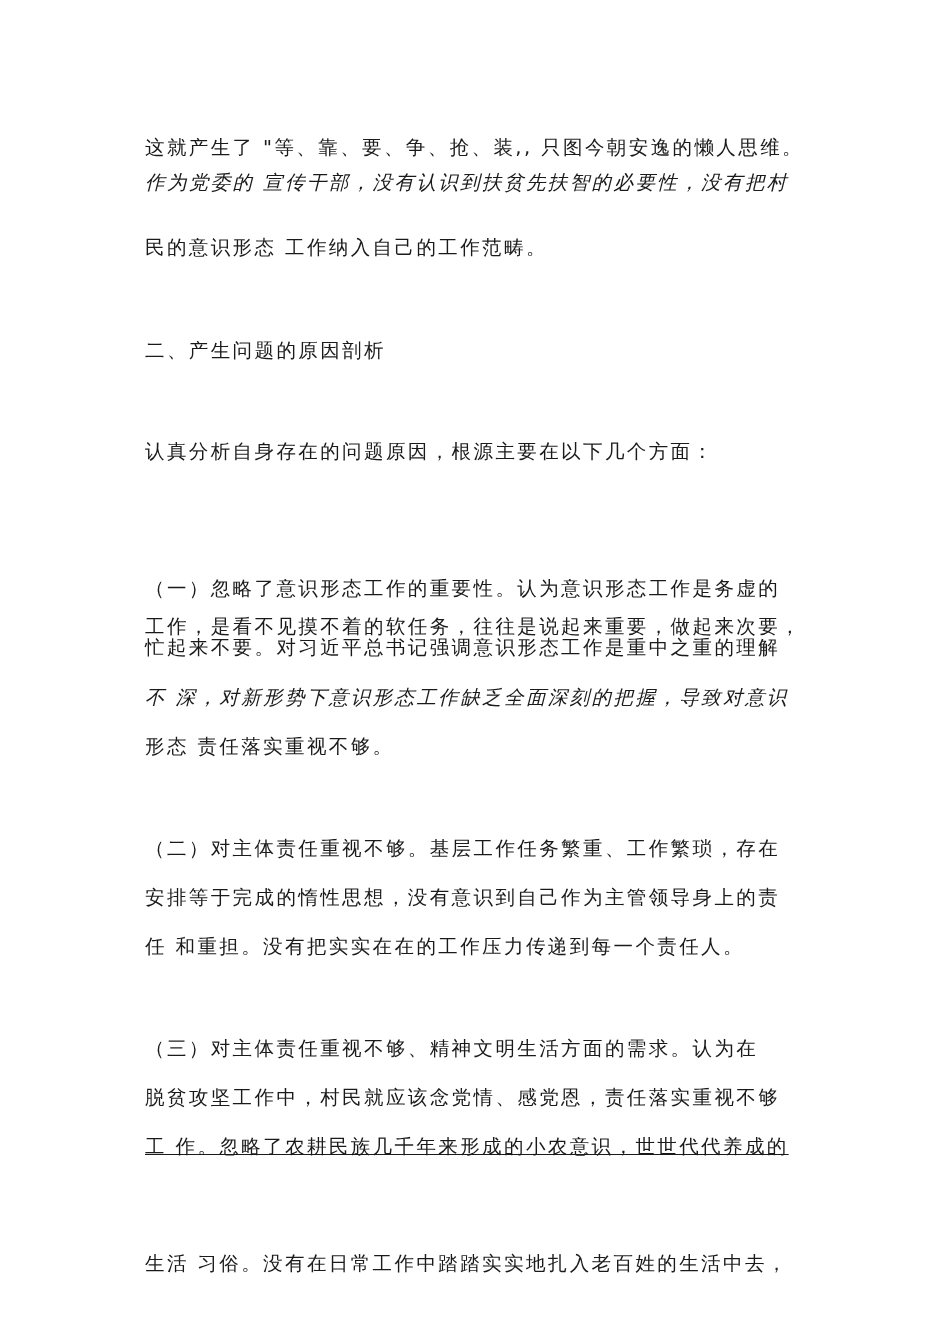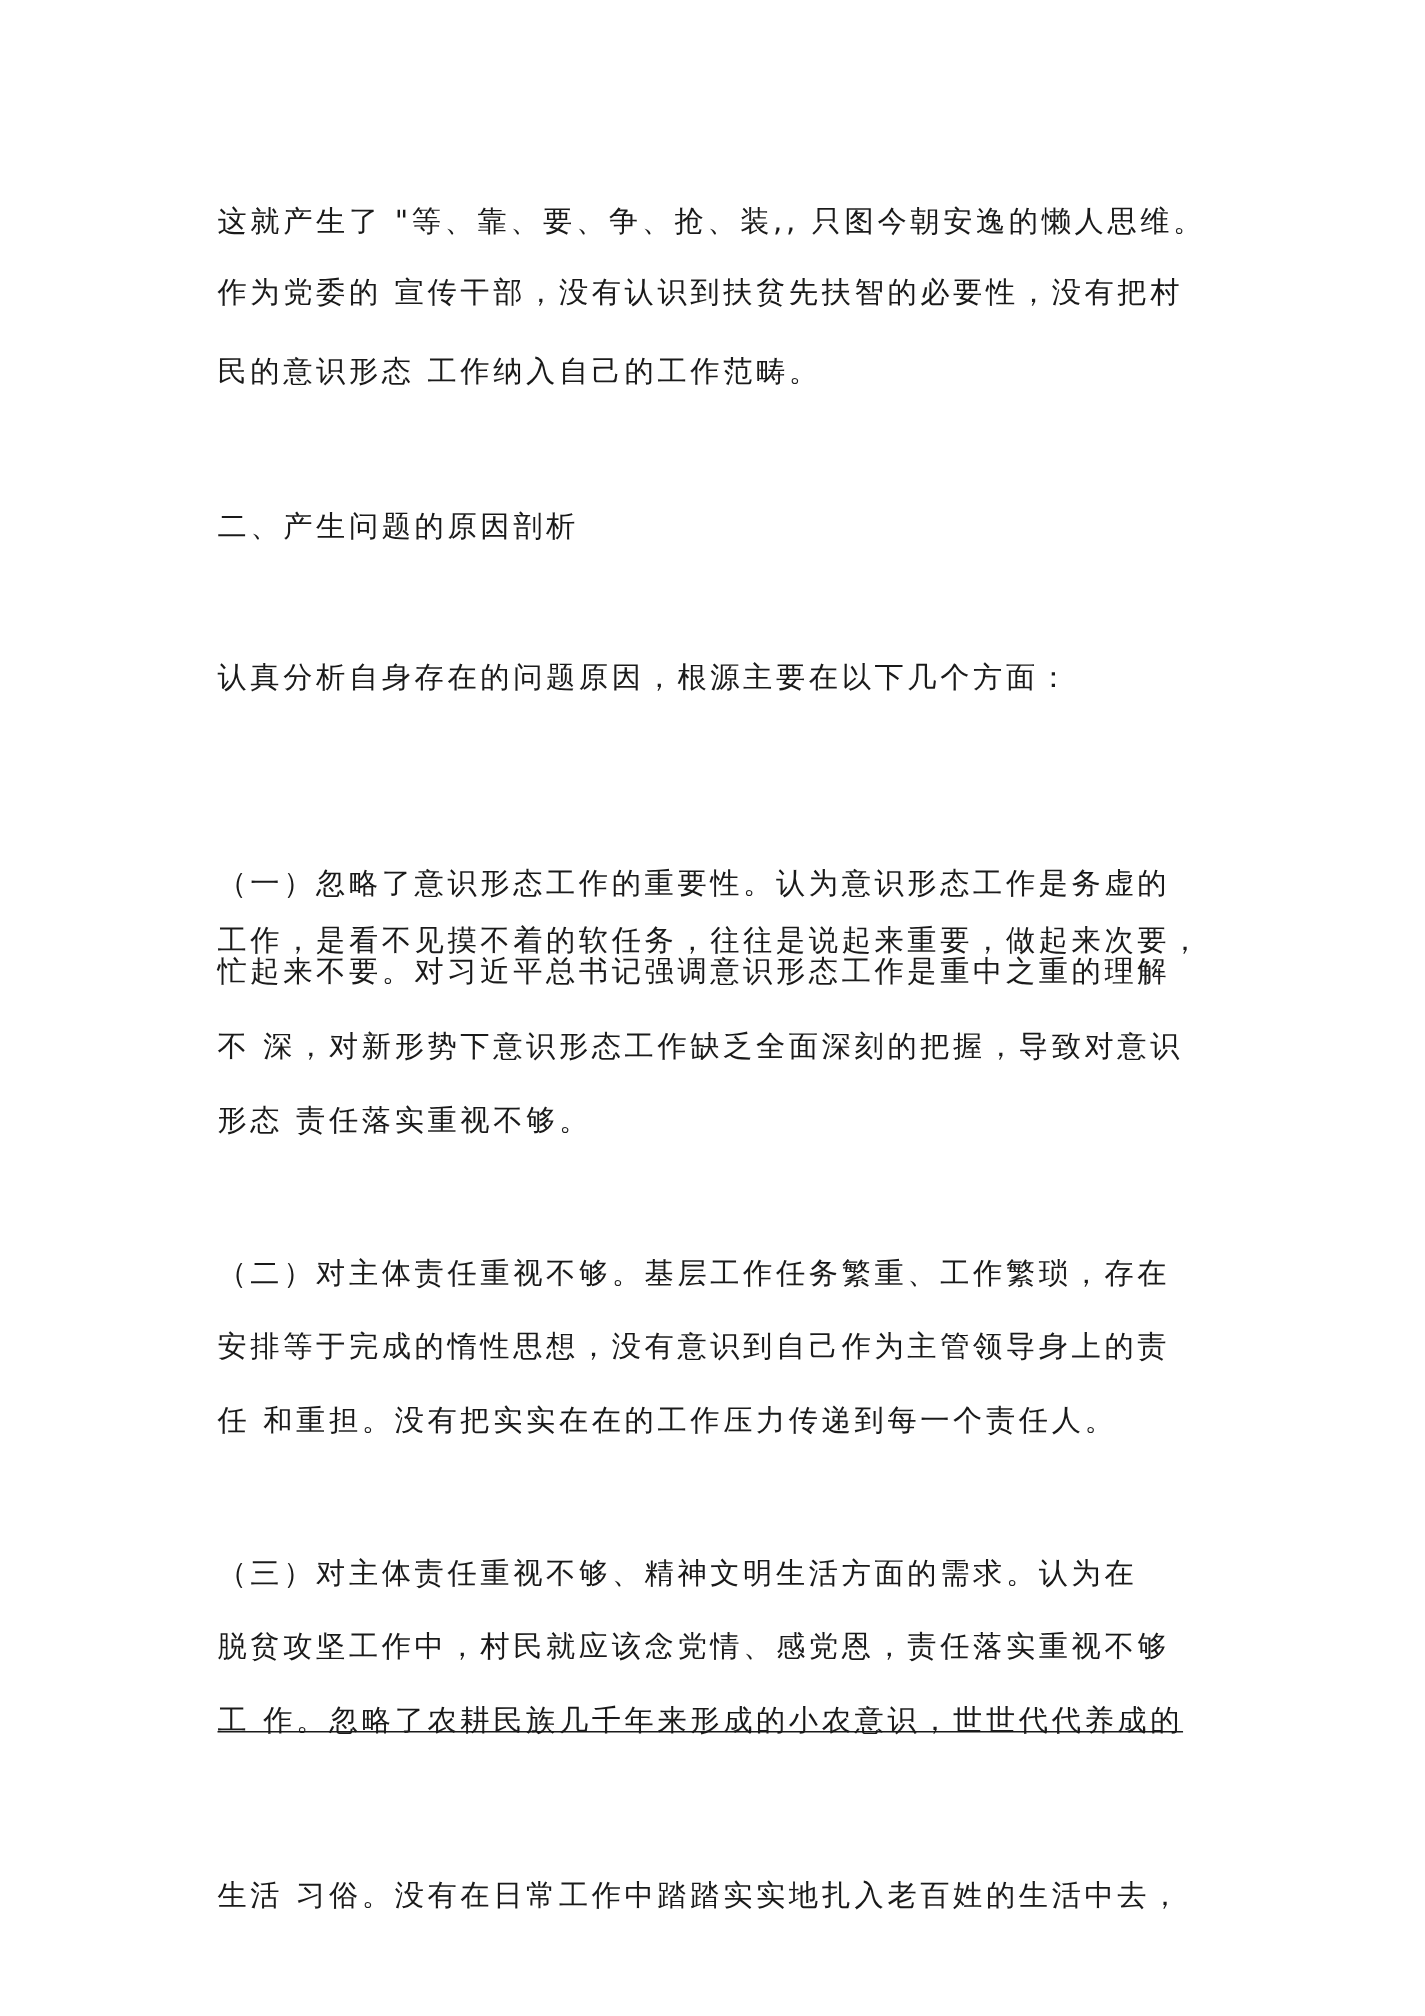--- a/index.html
+++ b/index.html
@@ -34,37 +34,37 @@
       white-space: pre;
     }
   </style>
 </head>
 <body>
 
 <div class="page">
 
   <div>
     <div class="line" style="top:136px;">这就产生了 "等、靠、要、争、抢、装,, 只图今朝安逸的懒人思维。</div>
-    <div class="line" style="top:183px;">作为党委的 宣传干部，没有认识到扶贫先扶智的必要性，没有把村</div>
+    <div class="line" style="top:171px;font-style:italic;">作为党委的 宣传干部，没有认识到扶贫先扶智的必要性，没有把村</div>
     <div class="line" style="top:236px;">民的意识形态 工作纳入自己的工作范畴。</div>
   </div>
 
   <div>
     <div class="line" style="top:339px;">二、产生问题的原因剖析</div>
   </div>
 
   <div>
     <div class="line" style="top:440px;">认真分析自身存在的问题原因，根源主要在以下几个方面：</div>
   </div>
 
   <div>
     <div class="line" style="top:537px;margin-top:40px;">（一）忽略了意识形态工作的重要性。认为意识形态工作是务虚的</div>
     <div class="line" style="top:587px;margin-top:28px;">工作，是看不见摸不着的软任务，往往是说起来重要，做起来次要，</div>
     <div class="line" style="top:636px;">忙起来不要。对习近平总书记强调意识形态工作是重中之重的理解</div>
-    <div class="line" style="top:686px;">不 深，对新形势下意识形态工作缺乏全面深刻的把握，导致对意识</div>
+    <div class="line" style="top:686px;font-style:italic;">不 深，对新形势下意识形态工作缺乏全面深刻的把握，导致对意识</div>
     <div class="line" style="top:735px;">形态 责任落实重视不够。</div>
   </div>
 
   <div>
     <div class="line" style="top:837px;">（二）对主体责任重视不够。基层工作任务繁重、工作繁琐，存在</div>
     <div class="line" style="top:886px;">安排等于完成的惰性思想，没有意识到自己作为主管领导身上的责</div>
     <div class="line" style="top:935px;">任 和重担。没有把实实在在的工作压力传递到每一个责任人。</div>
   </div>
 
   <div>

